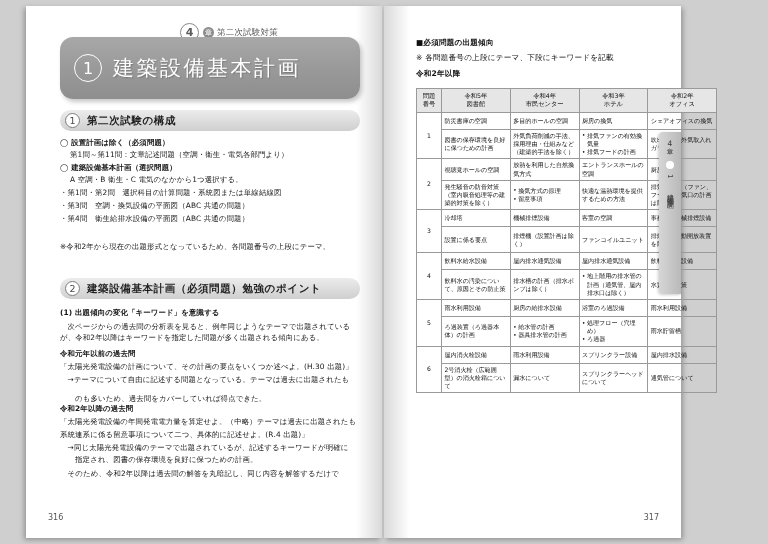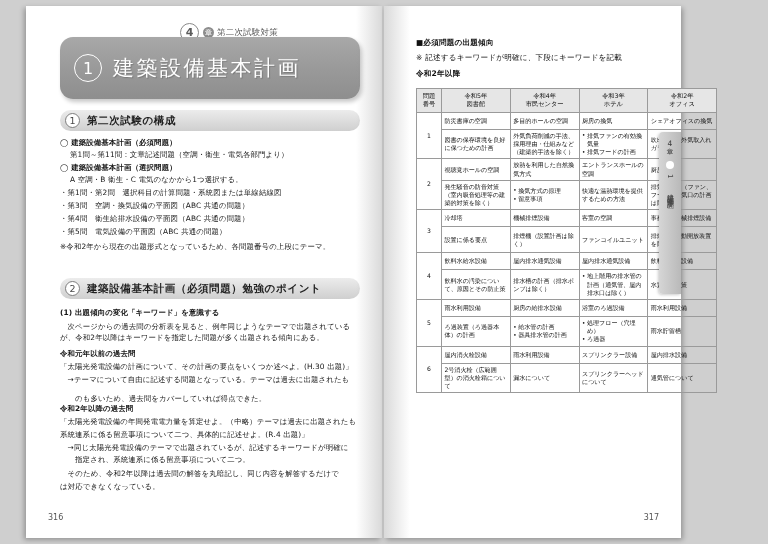--- a/index.html
+++ b/index.html
@@ -248,61 +248,59 @@
     <div class="banner">
       <span class="banner-num">1</span>
       <span class="banner-title">建築設備基本計画</span>
     </div>
 
     <div class="pill" style="top:104px;">
       <span class="pill-num">1</span>
       <span class="pill-label">第二次試験の構成</span>
     </div>
 
-    <div class="txt b" style="top:132px;">◯ 建築設備基本計画（必須問題）</div>
+    <div class="txt b" style="top:132px;">◯ 設置計画は除く（必須問題）</div>
     <div class="txt" style="top:144px;">　 第1問～第11問：文章記述問題（空調・衛生・電気各部門より）</div>
     <div class="txt b" style="top:157px;">◯ 建築設備基本計画（選択問題）</div>
     <div class="txt" style="top:169px;">　 A 空調・B 衛生・C 電気のなかから1つ選択する。</div>
     <div class="txt" style="top:182px;">・第1問・第2問　選択科目の計算問題・系統図または単線結線図</div>
     <div class="txt" style="top:195px;">・第3問　空調・換気設備の平面図（ABC 共通の問題）</div>
     <div class="txt" style="top:208px;">・第4問　衛生給排水設備の平面図（ABC 共通の問題）</div>
-    <div class="txt" style="top:221px;">・第5問　電気設備の平面図（ABC 共通の問題）</div>
     <div class="txt" style="top:236px;">※令和2年から現在の出題形式となっているため、各問題番号の上段にテーマ。</div>
 
     <div class="pill" style="top:272px;">
       <span class="pill-num">2</span>
       <span class="pill-label">建築設備基本計画（必須問題）勉強のポイント</span>
     </div>
 
     <div class="txt b" style="top:302px;">(1) 出題傾向の変化「キーワード」を意識する</div>
     <div class="txt" style="top:316px;">　次ページからの過去問の分析表を見ると、例年同じようなテーマで出題されている</div>
     <div class="txt" style="top:327px;">が、令和2年以降はキーワードを指定した問題が多く出題される傾向にある。</div>
 
     <div class="txt b" style="top:343px;">令和元年以前の過去問</div>
     <div class="txt" style="top:356px;">「太陽光発電設備の計画について、その計画の要点をいくつか述べよ。(H.30 出題)」</div>
     <div class="txt" style="top:369px;">　→テーマについて自由に記述する問題となっている。テーマは過去に出題されたも</div>
     <div class="txt" style="top:381px;margin-top:7px;">　　のも多いため、過去問をカバーしていれば得点できた。</div>
 
     <div class="txt b" style="top:398px;">令和2年以降の過去問</div>
     <div class="txt" style="top:411px;">「太陽光発電設備の年間発電電力量を算定せよ。（中略）テーマは過去に出題されたも</div>
     <div class="txt" style="top:424px;">系統連系に係る留意事項について二つ、具体的に記述せよ。(R.4 出題)」</div>
     <div class="txt" style="top:437px;">　→同じ太陽光発電設備のテーマで出題されているが、記述するキーワードが明確に</div>
-    <div class="txt" style="top:449px;">　　指定され、系統連系に係る留意事項について二つ。</div>
+    <div class="txt" style="top:449px;">　　指定され、図書の保存環境を良好に保つための計画。</div>
     <div class="txt" style="top:463px;">　そのため、令和2年以降は過去問の解答を丸暗記し、同じ内容を解答するだけで</div>
-    <div class="txt" style="top:476px;">は対応できなくなっている。</div>
 
     <div class="pagenum pagenum-l">316</div>
 
     <div class="gutter-l"></div>
   </div>
 
   <div class="page page-right">
 
     <div class="rhead bold" style="top:32px;">■必須問題の出題傾向</div>
-    <div class="rhead" style="top:47px;">※ 記述するキーワードが明確に、下段にキーワードを記載</div>
+    <div class="rhead" style="top:47px;">※ 各問題番号の上段にテーマ、下段にキーワードを記載</div>
     <div class="rhead bold" style="top:63px;">令和2年以降</div>
 
     <div class="tbl-wrap">
       <table class="exam">
         <colgroup>
           <col class="col-no">
             <col class="col-yr">
             <col class="col-yr">
             <col class="col-yr">
             <col class="col-yr">

